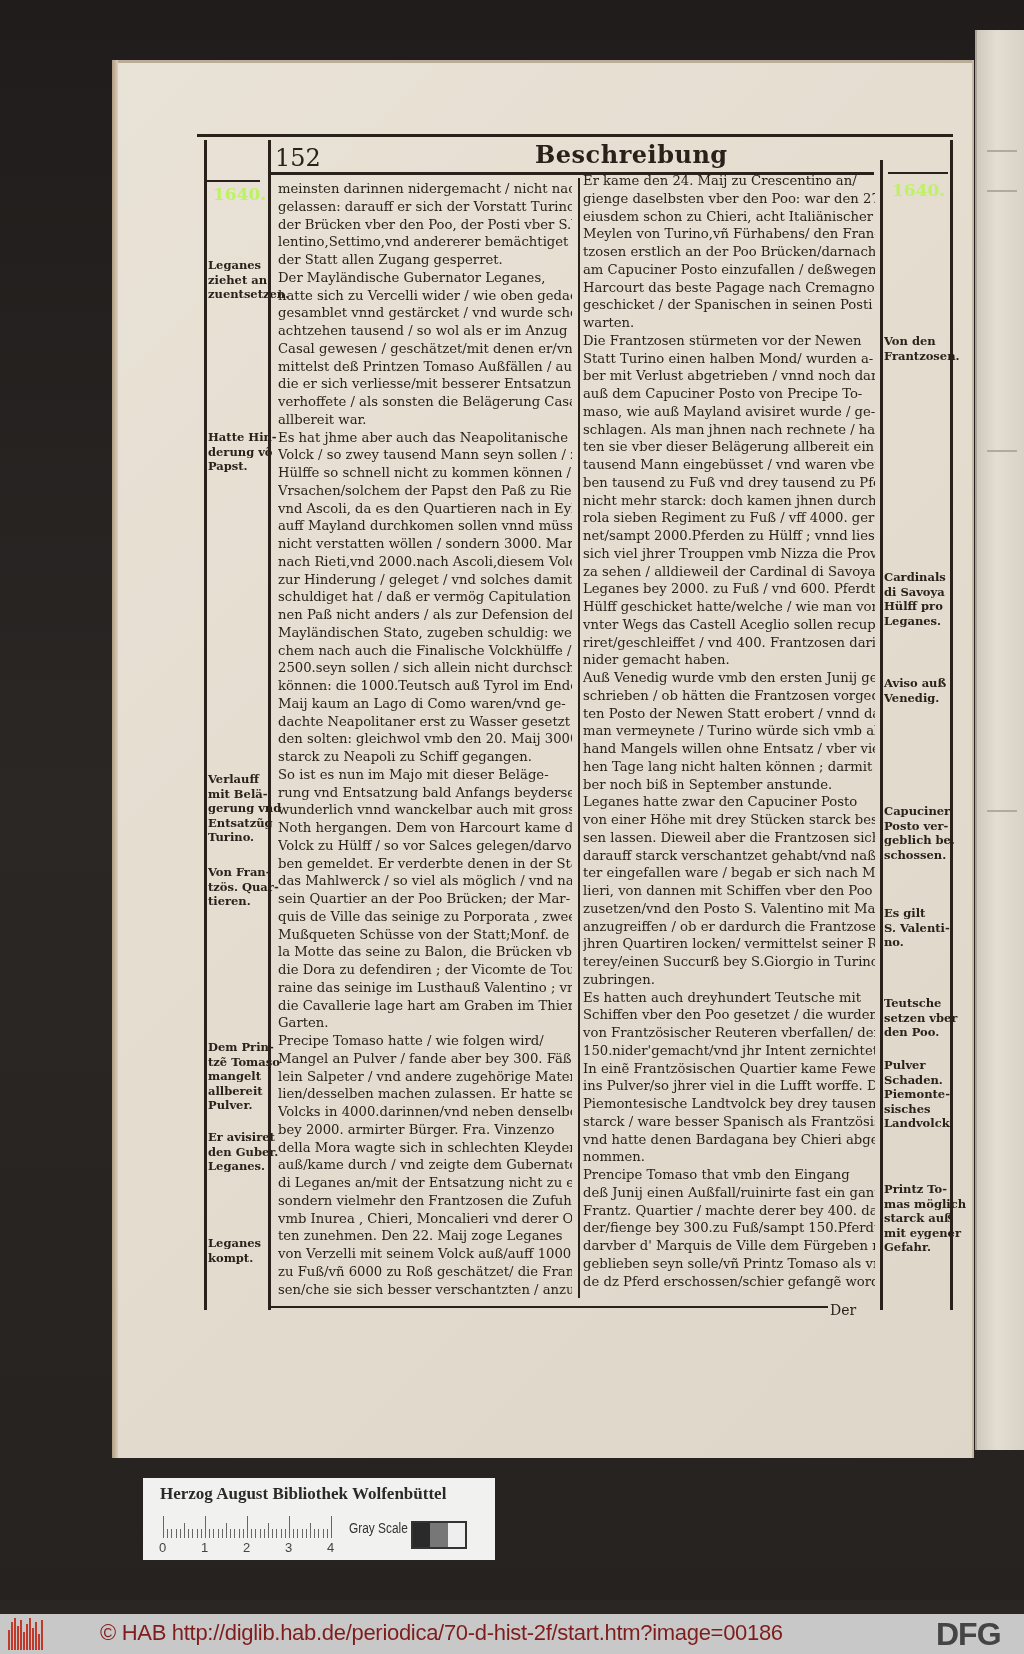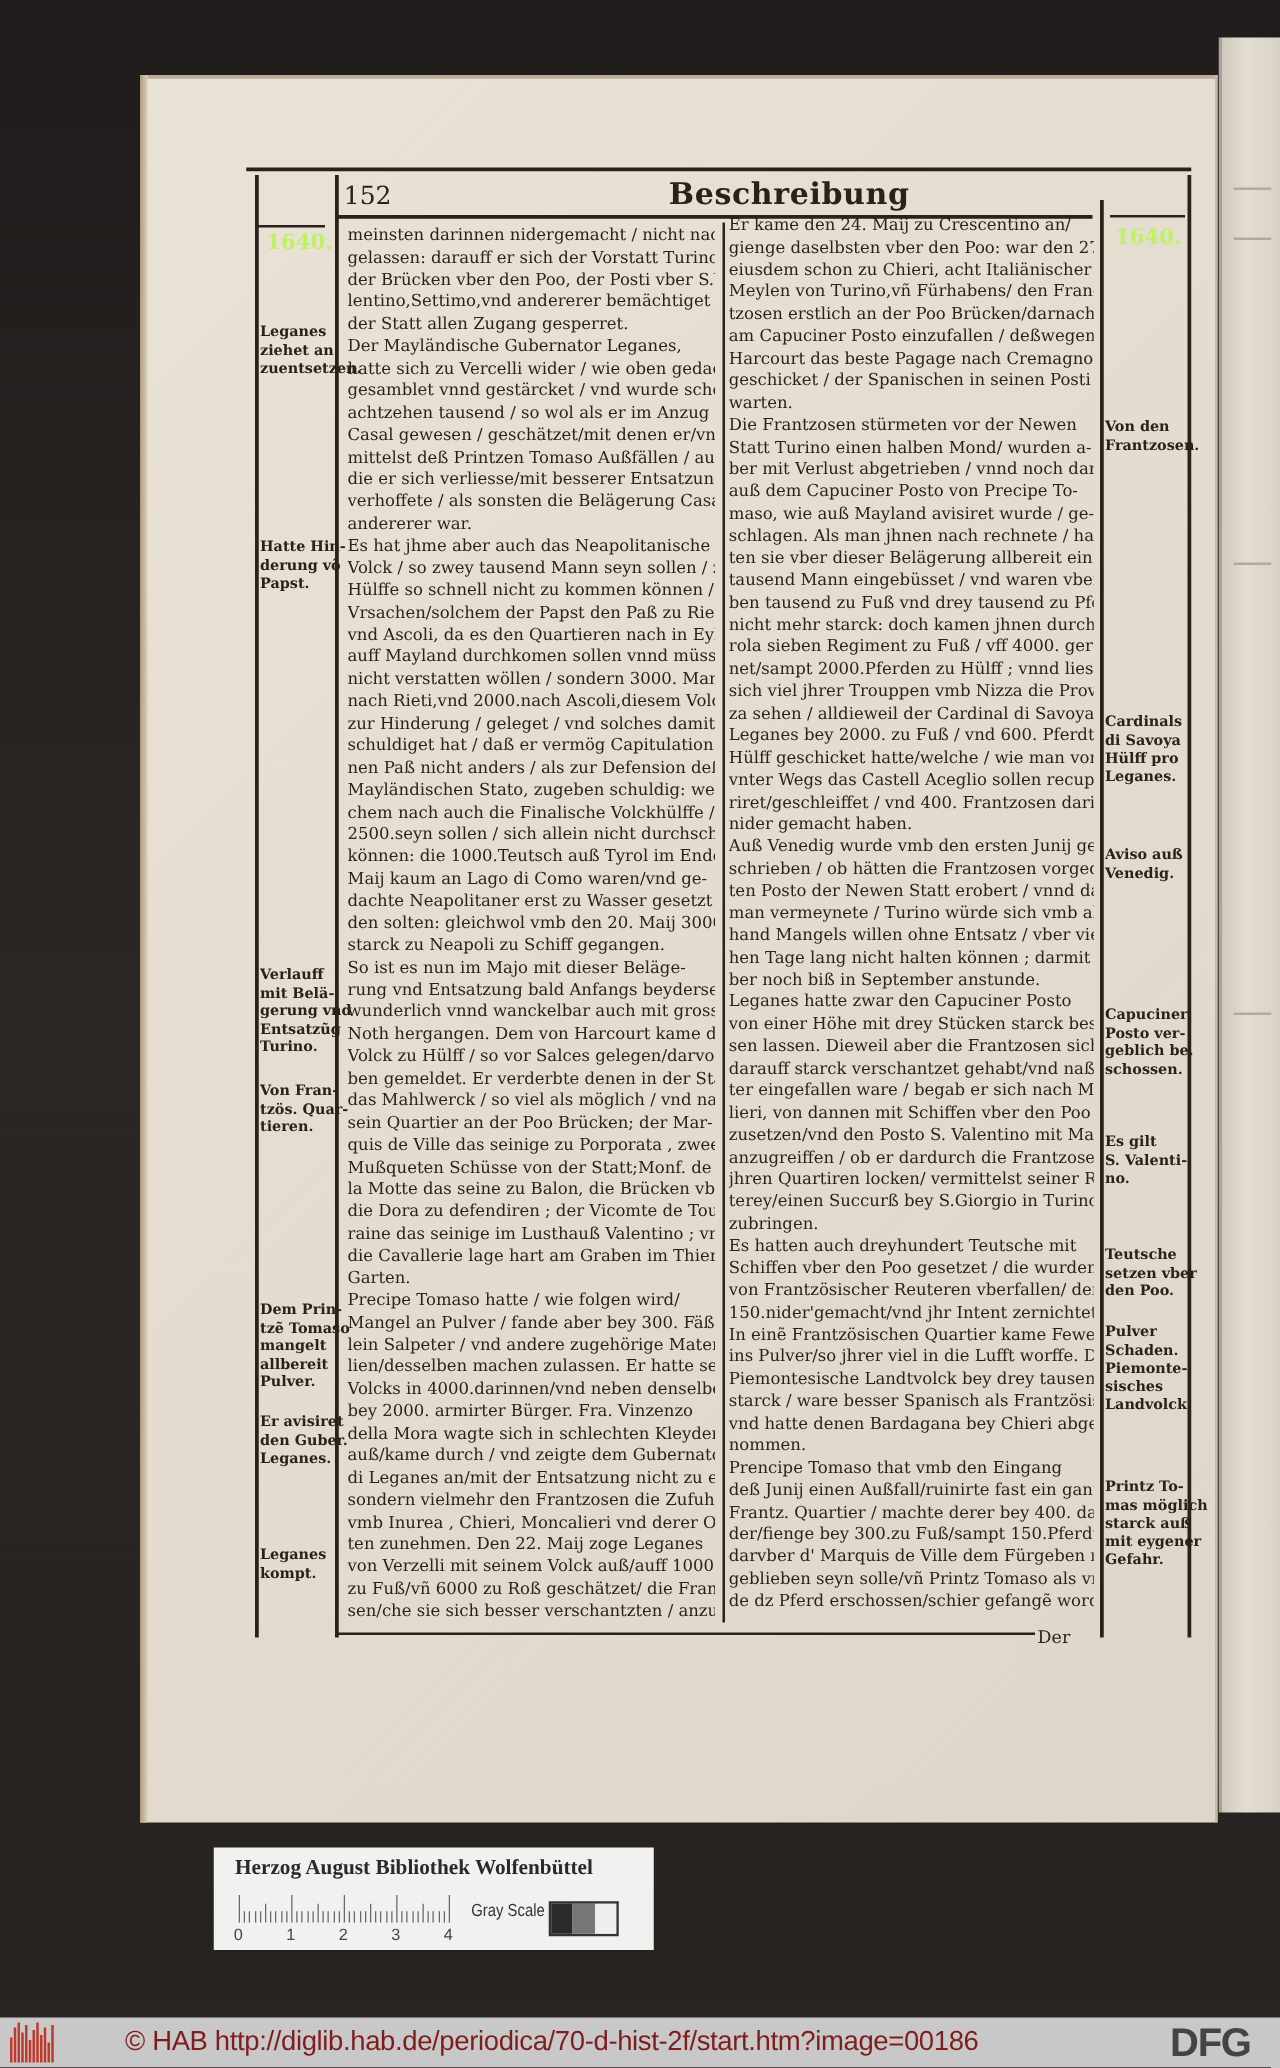--- a/index.html
+++ b/index.html
@@ -25,21 +25,21 @@
     background: linear-gradient(135deg,#e9e2d6 0%, #e5ddd0 40%, #ded6c8 100%);
     box-shadow: -2px 0 0 #c6b9a4 inset, 0 3px 0 #b9ad9a inset;
   }
   .page-edge-left {
     position:absolute; left:112px; top:60px; width:6px; height:1398px;
     background: linear-gradient(90deg,#b19d80,#d9cebd);
   }
   .hline { position:absolute; height:3px; background:#2a211a; }
   .vline { position:absolute; width:3px; background:#2a211a; }
   .header-num {
-    position:absolute; left:275px; top:144px; font-size:20px; color:#2a211a;
+    position:absolute; left:275px; top:144px; font-size:24px; color:#2a211a;
   }
   .header-title {
     position:absolute; left:535px; top:140px; font-size:24px; font-weight:bold; color:#2a211a;
     font-family:"DejaVu Serif", serif; letter-spacing:0.5px;
   }
   .year { position:absolute; font-size:17px; color:#bef264; font-weight:bold; }
   .col {
     position:absolute; font-size:13.2px; line-height:17.75px; color:#2a211a;
     text-align:justify; font-family:"DejaVu Serif", serif;
   }
@@ -47,21 +47,20 @@
   .note {
     position:absolute; font-size:11.5px; line-height:14.5px; color:#2a211a; font-weight:bold;
     font-family:"DejaVu Serif", serif;
   }
   .note .line { display:block; white-space:nowrap; }
   .catch { position:absolute; left:830px; top:1302px; font-size:14px; color:#2a211a; }
   
   .label-card {
     position:absolute; left:143px; top:1478px; width:352px; height:82px;
     background:#f1f1ef;
-    margin-left:28px;
   }
   .label-title {
     position:absolute; left:17px; top:6px; font-family:"Liberation Serif", serif;
     font-weight:bold; font-size:17px; color:#2a2a2a; white-space:nowrap;
   }
   .ruler { position:absolute; left:20px; top:38px; width:172px; height:22px; }
   .tick { position:absolute; bottom:0; width:1px; background:#666; }
   .ruler-num { position:absolute; top:62px; font-family:"Liberation Sans", sans-serif; font-size:13px; color:#444; }
   .gray-label {
     position:absolute; left:206px; top:42px; font-family:"Liberation Sans", sans-serif;
@@ -124,21 +123,21 @@
     <span class="line">lentino,Settimo,vnd andererer bemächtiget / vnd</span>
     <span class="line">der Statt allen Zugang gesperret.</span>
     <span class="line">   Der Mayländische Gubernator Leganes,</span>
     <span class="line">hatte sich zu Vercelli wider / wie oben gedacht/</span>
     <span class="line">gesamblet vnnd gestärcket / vnd wurde schon auff</span>
     <span class="line">achtzehen tausend / so wol als er im Anzug auff</span>
     <span class="line">Casal gewesen / geschätzet/mit denen er/vnnd ver-</span>
     <span class="line">mittelst deß Printzen Tomaso Außfällen / auff</span>
     <span class="line">die er sich verliesse/mit besserer Entsatzung zuthun</span>
     <span class="line">verhoffete / als sonsten die Belägerung Casall</span>
-    <span class="line">andererer war.</span>
+    <span class="line">allbereit war.</span>
     <span class="line">   Es hat jhme aber auch das Neapolitanische</span>
     <span class="line">Volck / so zwey tausend Mann seyn sollen / zu</span>
     <span class="line">Hülffe so schnell nicht zu kommen können / auß</span>
     <span class="line">Vrsachen/solchem der Papst den Paß zu Rieti</span>
     <span class="line">vnd Ascoli, da es den Quartieren nach in Eyl</span>
     <span class="line">auff Mayland durchkomen sollen vnnd müssen/</span>
     <span class="line">nicht verstatten wöllen / sondern 3000. Mann</span>
     <span class="line">nach Rieti,vnd 2000.nach Ascoli,diesem Volck</span>
     <span class="line">zur Hinderung / geleget / vnd solches damit ent-</span>
     <span class="line">schuldiget hat / daß er vermög Capitulation / ei-</span>

